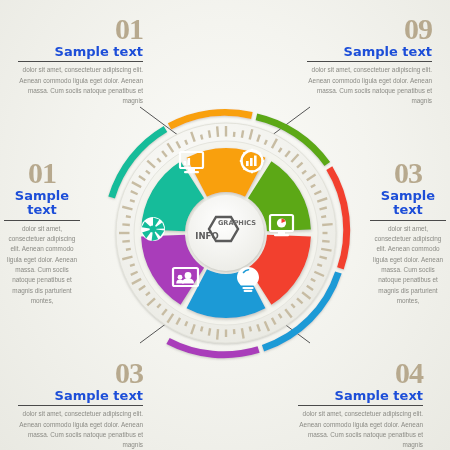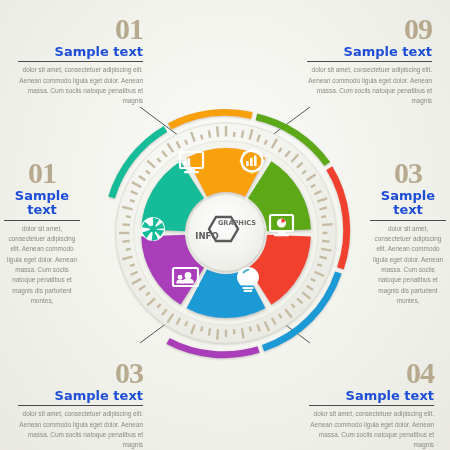--- a/index.html
+++ b/index.html
@@ -38,21 +38,21 @@
 
   .right-al{text-align:right;}
   .center-al{text-align:center;}
 
   
   #b01{left:18px;top:14px;width:125px;}
   #b02{left:307px;top:14px;width:125px;}
   #b03{left:370px;top:158px;width:76px;}
   #b06{left:4px;top:158px;width:76px;}
   #b05{left:18px;top:358px;width:125px;}
-  #b04{left:309px;top:358px;width:125px;}
+  #b04{left:298px;top:358px;width:125px;}
 
   
   #connectors{position:absolute;left:0;top:0;width:450px;height:450px;pointer-events:none;}
 
   
   #wheel{
     position:absolute;left:85px;top:92px;width:282px;height:282px;
   }
   #wheel svg{display:block;}
 </style>

